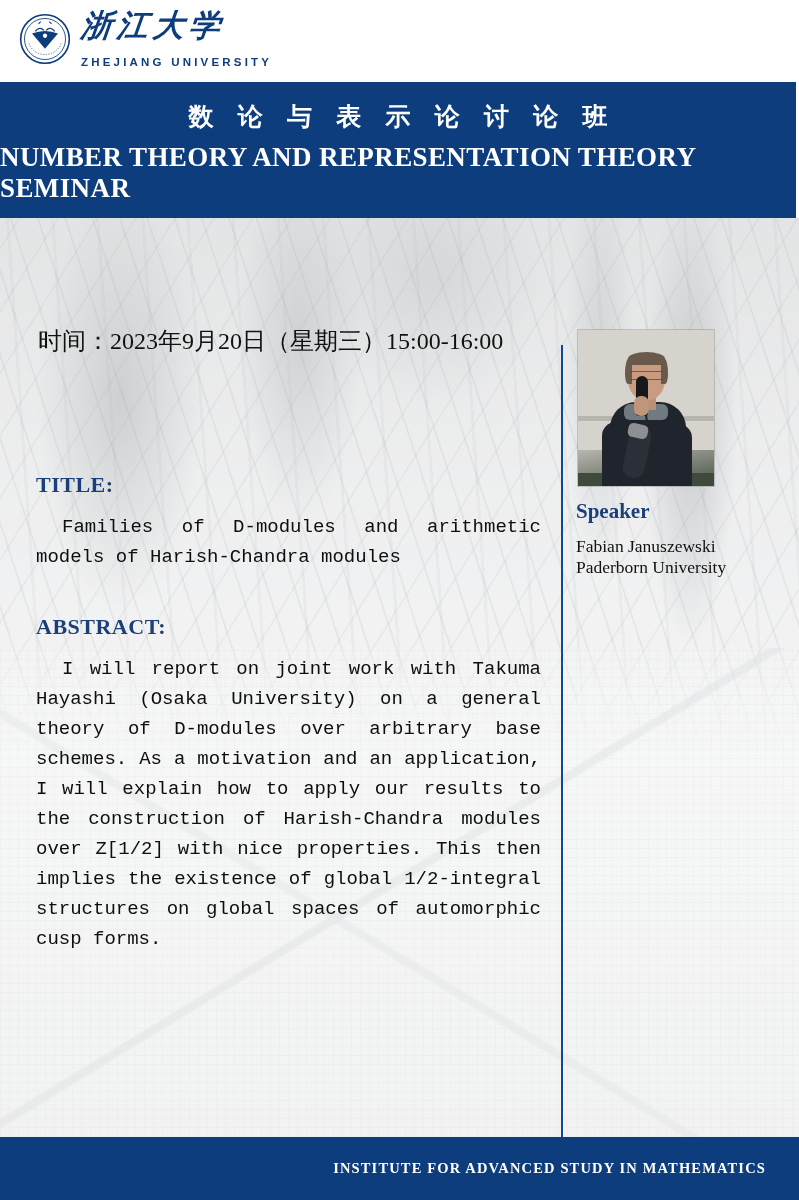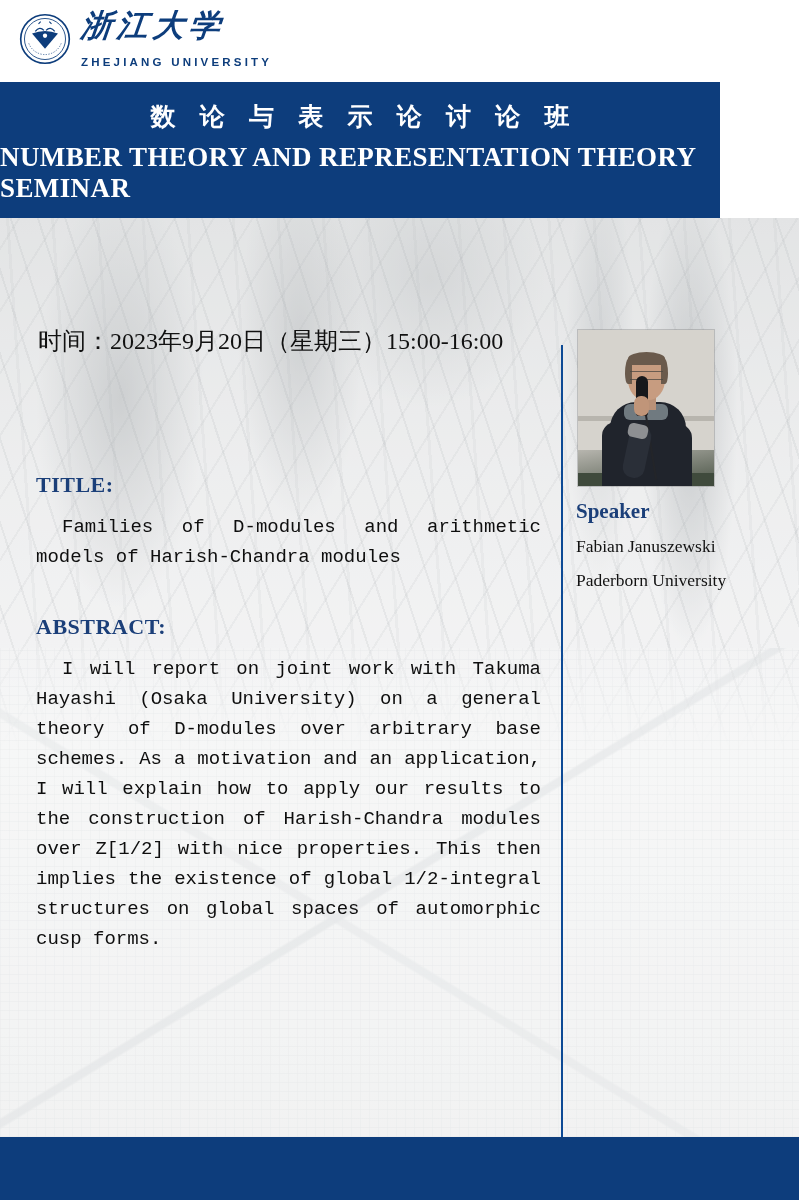--- a/index.html
+++ b/index.html
@@ -23,21 +23,21 @@
     transform:skewX(-6deg);
   }
   .wordmark .en{
     font-family:"Liberation Sans", sans-serif;
     font-size:11.5px;font-weight:700;color:#0d3d7c;
     letter-spacing:3.2px;margin-top:16px;
   }
 
   
   .header{
-    position:absolute;left:0;top:82px;width:720px;height:136px;
+    position:absolute;left:0;top:82px;width:796px;height:136px;
     background:#0d3d7c;color:#ffffff;
     display:flex;flex-direction:column;align-items:center;justify-content:flex-end;
     padding-bottom:14px;box-sizing:border-box;
   }
   .header .cn-title{
     font-family:"Liberation Serif", serif;
     font-size:25px;font-weight:700;letter-spacing:9px;
     text-indent:9px;margin-bottom:9px;
   }
   .header .en-title{
@@ -145,21 +145,21 @@
     position:absolute;left:13px;top:281px;
     font-size:21px;font-weight:700;color:#1b3f79;
     font-family:"Liberation Serif", serif;
   }
   .speaker-name{
     position:absolute;left:13px;top:316px;
     font-size:17.5px;color:#121212;line-height:1.42;
     font-family:"Liberation Serif", serif;
   }
   .speaker-affil{
-    position:absolute;left:13px;top:350px;
+    position:absolute;left:13px;top:337px;
     font-size:17.5px;color:#121212;line-height:1.42;
     font-family:"Liberation Serif", serif;
   }
 
   
   .footer{
     position:absolute;left:0;top:1137px;width:799px;height:63px;
     background:#0d3d7c;color:#ffffff;
     display:flex;flex-direction:column;align-items:flex-end;justify-content:center;
     box-sizing:border-box;padding-right:33px;
@@ -247,15 +247,16 @@
       <div class="ph-cuff"></div>
       <div class="ph-mic"></div>
       <div class="ph-hand"></div>
     </div>
     <div class="speaker-label">Speaker</div>
     <div class="speaker-name">Fabian Januszewski</div>
     <div class="speaker-affil">Paderborn University</div>
   </div>
 
   <div class="footer">
+    <div class="en">INSTITUTE FOR ADVANCED STUDY IN MATHEMATICS</div>
   </div>
 
 </div>
 
 </body></html>

